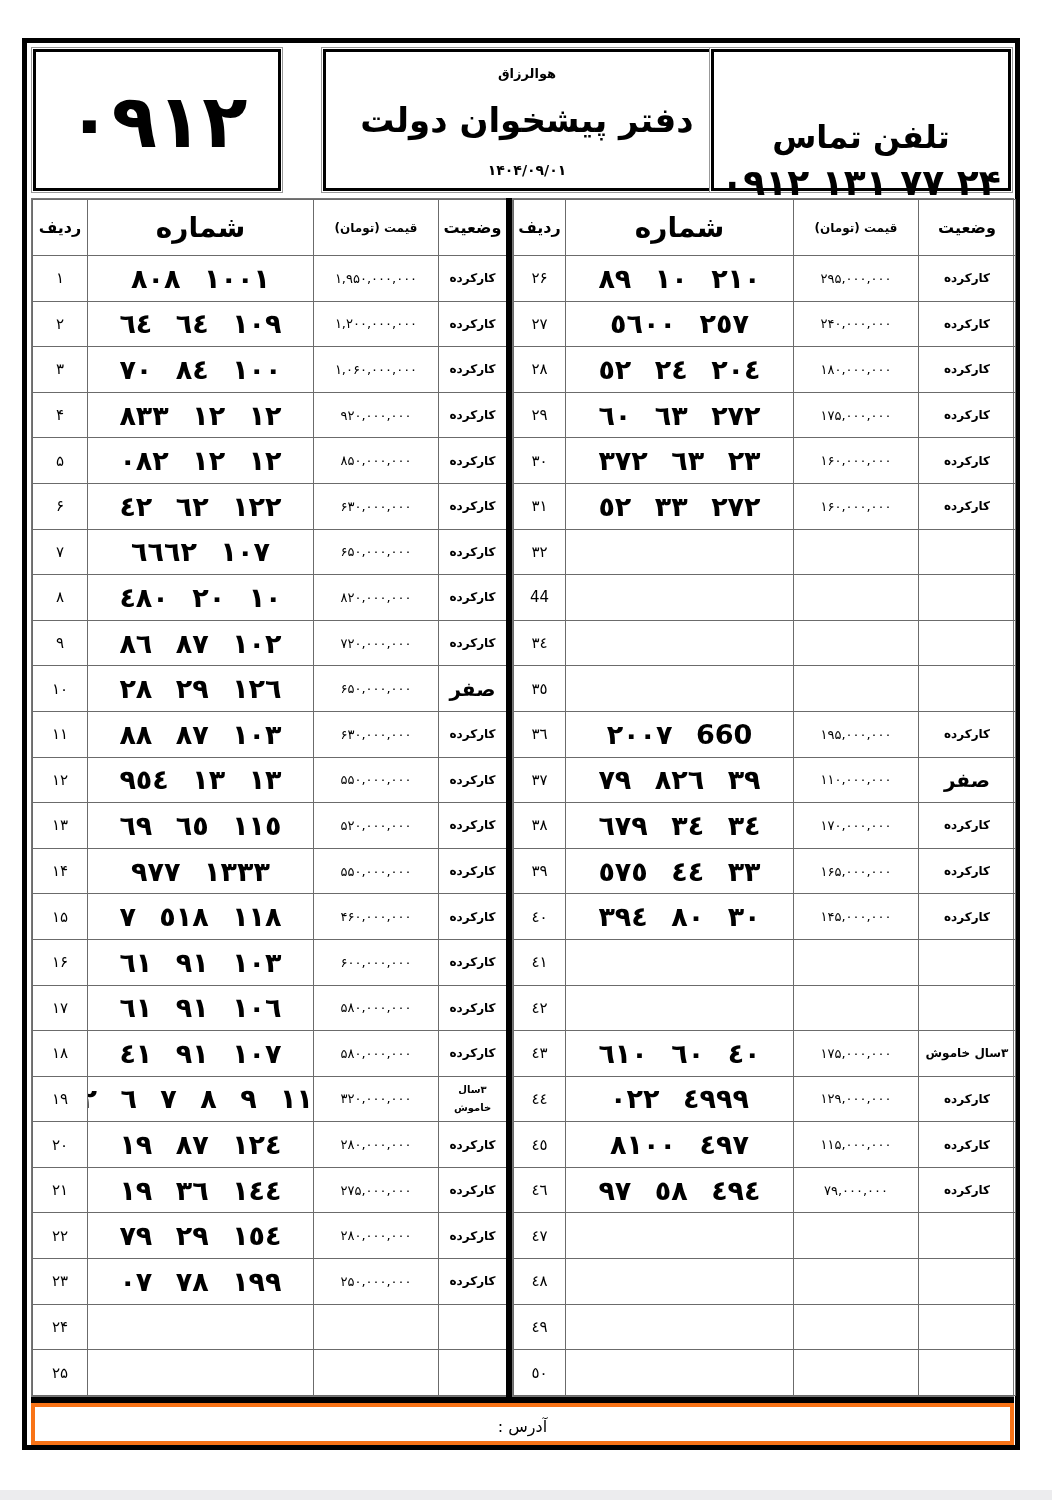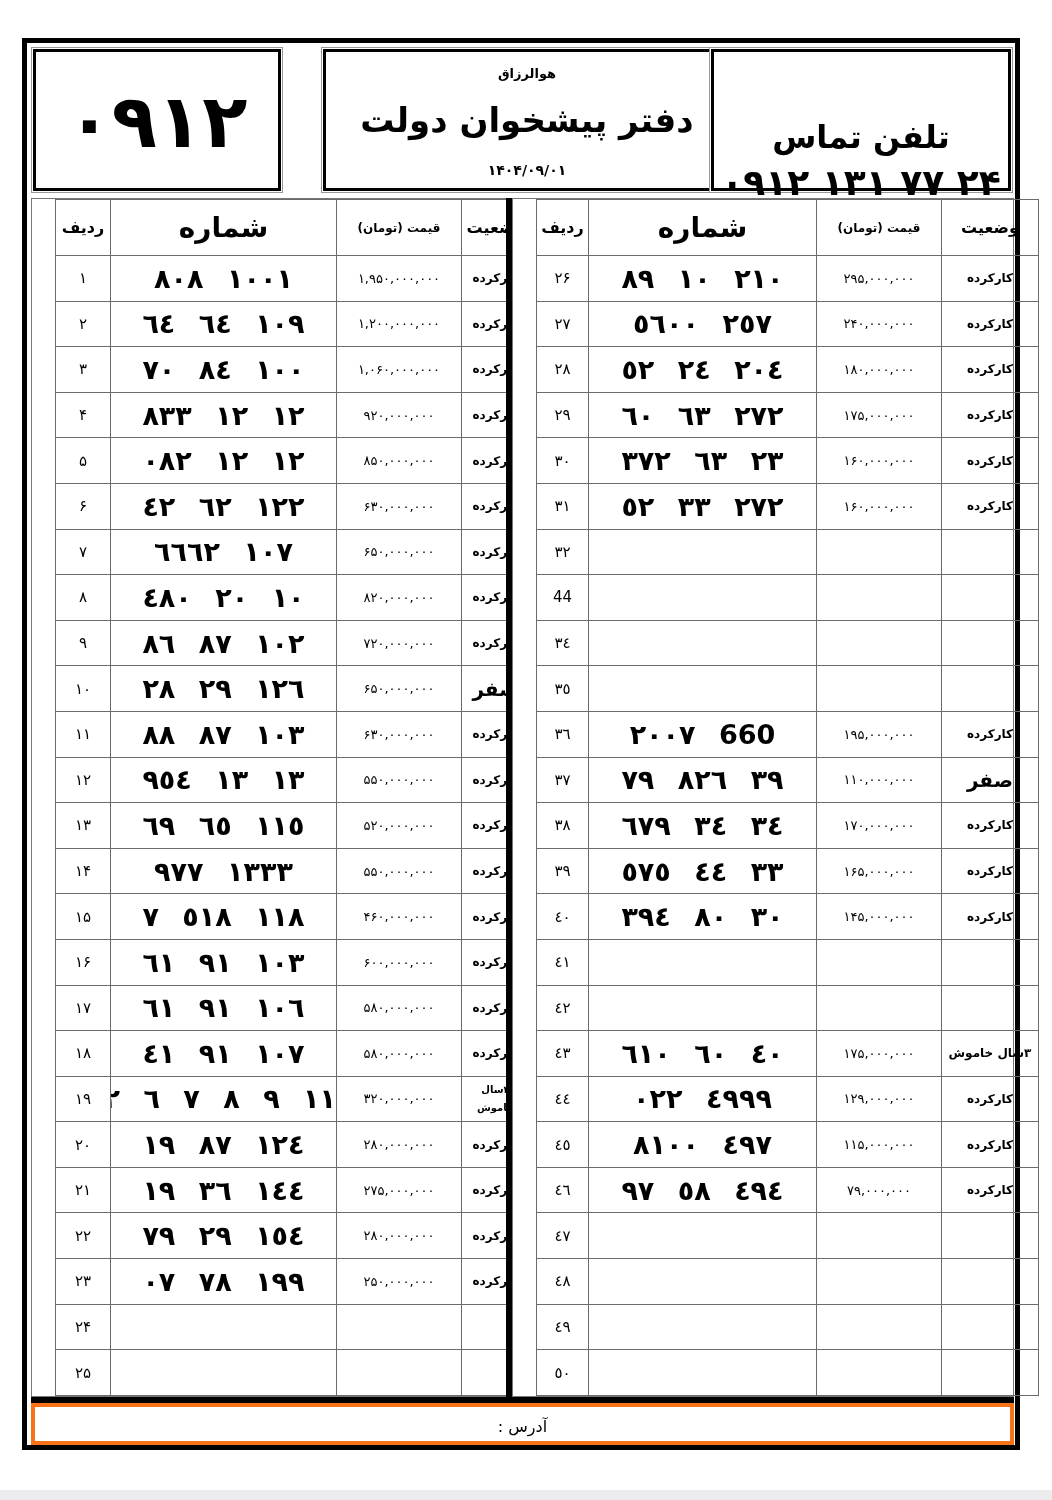--- a/index.html
+++ b/index.html
@@ -27,21 +27,21 @@
   }
   .center-top { position:absolute; left:0; right:0; top:18px; font-size:13px; font-weight:bold; direction:rtl; }
   .center-title { position:absolute; left:0; right:0; top:52px; font-size:34px; font-weight:bold; direction:rtl; }
   .center-date { position:absolute; left:0; right:0; top:114px; font-size:14px; font-weight:bold; }
   .contact-label { position:absolute; left:0; right:0; top:26px; font-size:32px; font-weight:bold; direction:rtl;margin-top:44px; }
   .contact-phone { position:absolute; left:0; right:0; top:86px; font-size:36px; font-weight:bold; letter-spacing:0px;margin-top:28px; }
 
   
   .tbl {
     position:absolute; top:155px; height:1199px; box-sizing:border-box;
-    border:1px solid #777; background:#fff;padding-left:23px;
+    border:1px solid #777; background:#fff;
   }
   .tbl.left-t { left:4px; width:476px; }
   .tbl.right-t { left:485px; width:502px; }
   .mid-divider { position:absolute; left:479px; top:155px; width:6px; height:1199px; background:#000; }
   table { border-collapse:collapse; width:100%; height:100%; table-layout:fixed; }
   td, th { border:1px solid #6b6b6b; padding:0; text-align:center; vertical-align:middle; overflow:hidden; white-space:nowrap; }
   th { height:55px; font-weight:bold; }
   td { height:44px; }
   .c-idx { font-size:15px; }
   .c-num { font-size:27px; font-weight:bold; word-spacing:14px; direction:rtl; }

